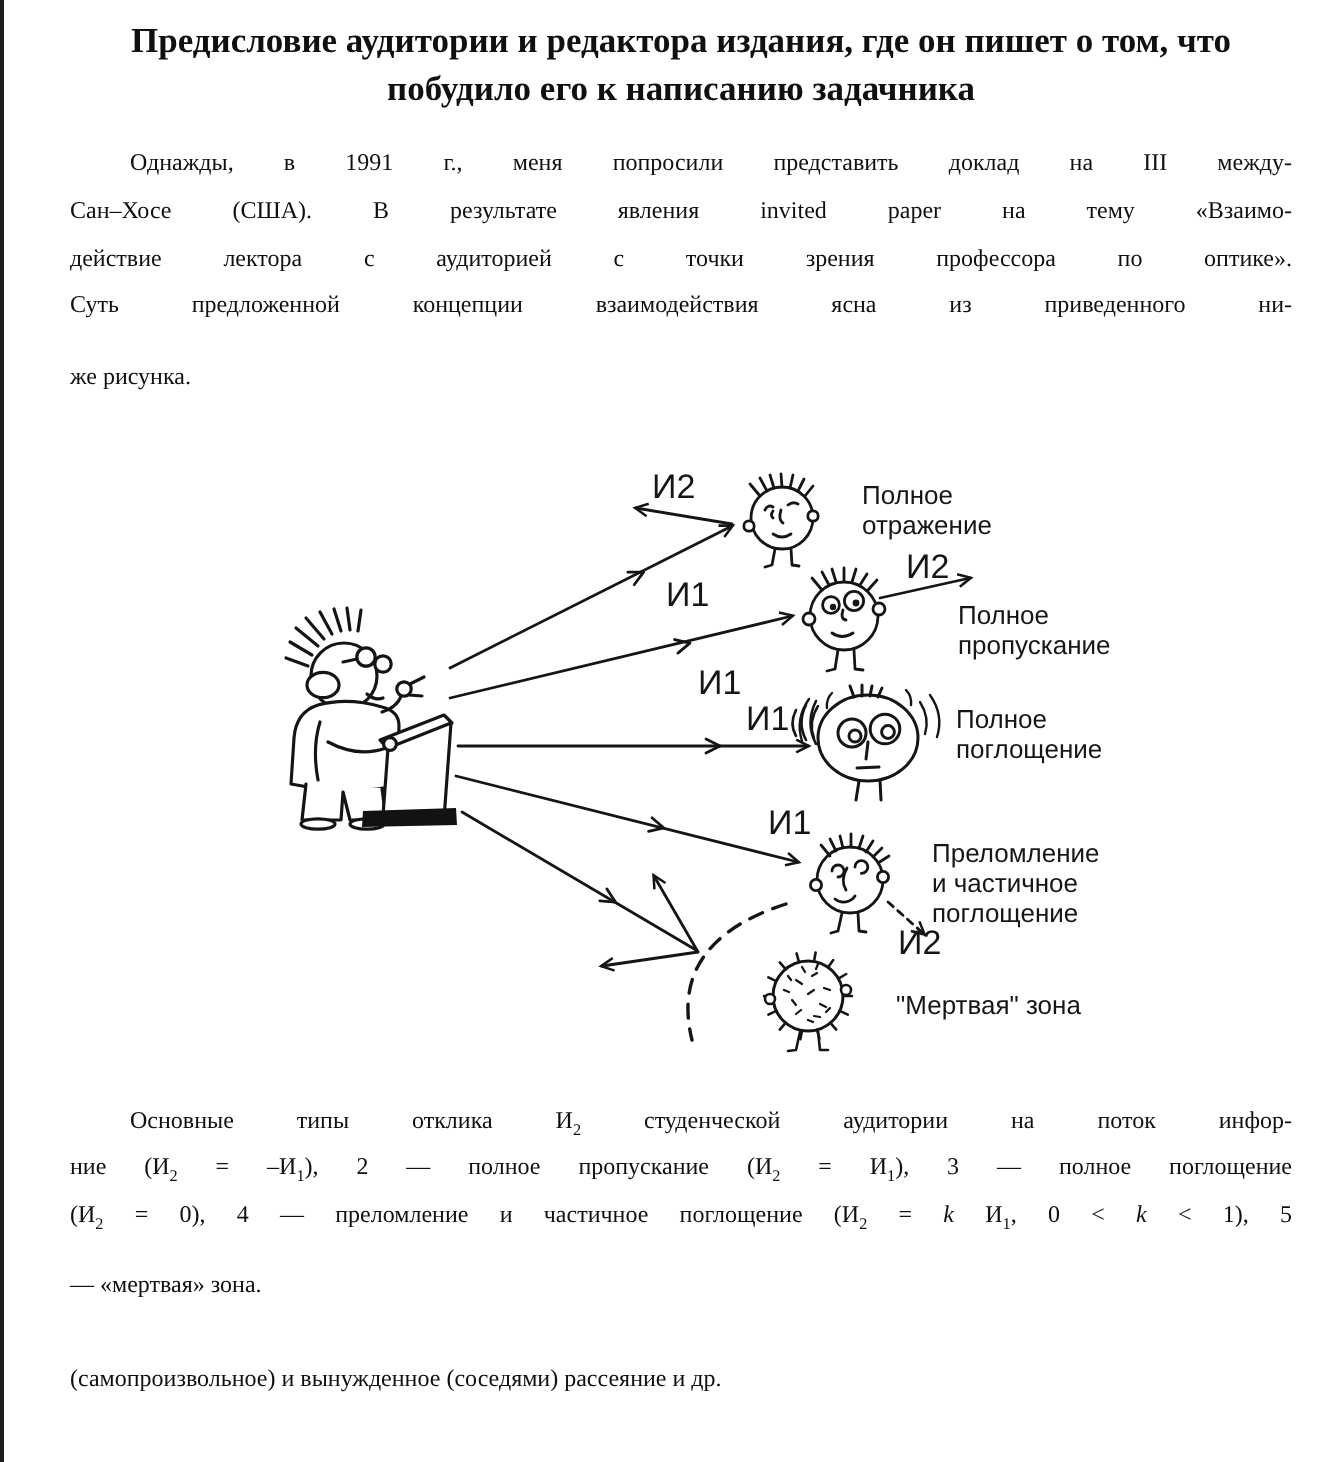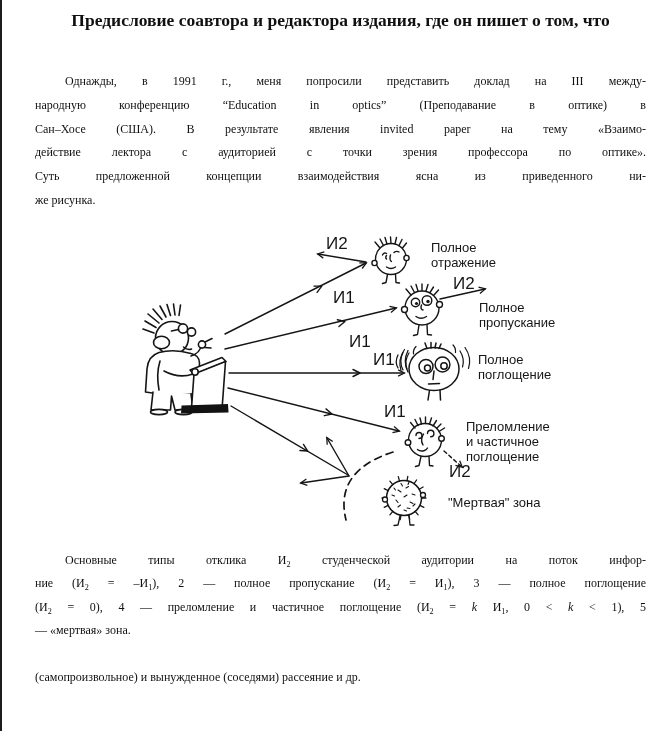--- a/index.html
+++ b/index.html
@@ -12,41 +12,41 @@
   .title{
     position:absolute;top:9px;left:35px;width:611px;margin:0;
     font-size:17.5px;line-height:23.5px;font-weight:bold;text-align:center;
   }
   .title span{display:block;}
   .para{position:absolute;left:35px;width:611px;font-size:12px;}
   .p1 .ln{height:23.8px;line-height:23.8px;}
   .pb .ln{height:23.4px;line-height:23.4px;}
   .ln{overflow:visible;}
   .jl{text-align:justify;text-align-last:justify;}
-  .ll{text-align:center;text-align-last:left;}
+  .ll{text-align:center;text-align-last:left;margin-top:12px;}
   .ind{text-indent:30px;}
   sub{font-size:68%;line-height:0;}
   .figure{position:absolute;left:0;top:222px;}
   .sk{stroke:#151515;fill:none;stroke-linecap:round;stroke-linejoin:round;}
   .fw{fill:#ffffff;}
   .lbl{font-family:"Liberation Sans","DejaVu Sans",sans-serif;font-size:13px;fill:#161616;stroke:none;}
   .ray-lbl{font-family:"Liberation Sans","DejaVu Sans",sans-serif;font-size:17px;fill:#161616;stroke:none;}
 </style>
 </head>
 <body>
 
 <div class="left-rule"></div>
 
 <h1 class="title">
-  <span>Предисловие соавтора и редактора издания, где он пишет о том, что</span>
+  <span>Предисловие аудитории и редактора издания, где он пишет о том, что</span>
+  <span>побудило его к написанию задачника</span>
 </h1>
 
 <div class="para p1" style="top:70px">
   <div class="ln jl ind">Однажды, в 1991 г., меня попросили представить доклад на III между-</div>
-  <div class="ln jl">народную конференцию “Education in optics” (Преподавание в оптике) в</div>
   <div class="ln jl">Сан–Хосе (США). В результате явления invited paper на тему «Взаимо-</div>
   <div class="ln jl">действие лектора с аудиторией с точки зрения профессора по оптике».</div>
   <div class="ln jl">Суть предложенной концепции взаимодействия ясна из приведенного ни-</div>
   <div class="ln ll">же рисунка.</div>
 </div>
 
 <svg class="figure" width="668" height="320" viewBox="0 222 668 320">
   <defs>
     <marker id="ah" viewBox="0 0 10 10" refX="8" refY="5" markerWidth="6.5" markerHeight="6.5" orient="auto">
       <path d="M1.5 1.5 L8.5 5 L1.5 8.5" fill="none" stroke="#151515" stroke-width="1.4"></path>

